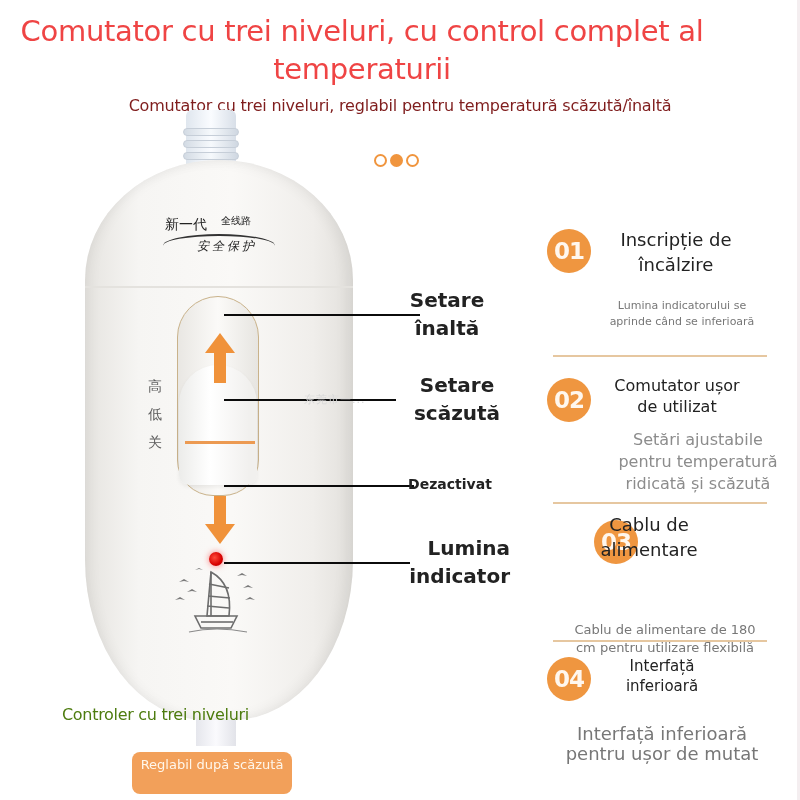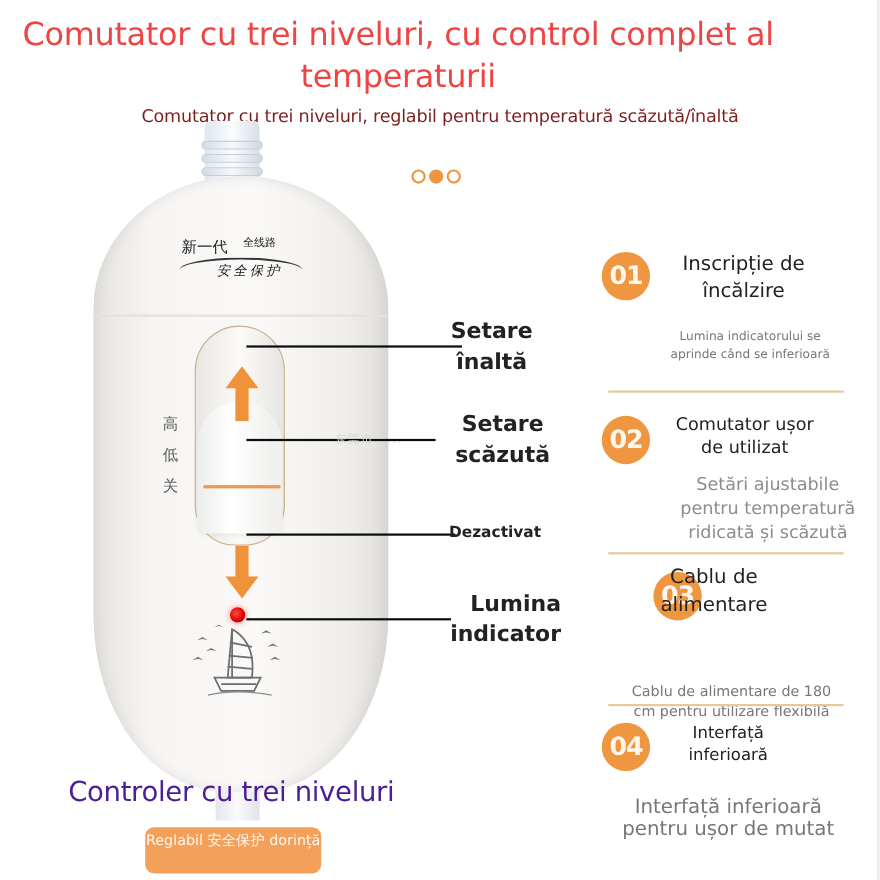--- a/index.html
+++ b/index.html
@@ -59,21 +59,21 @@
 
   .led { position: absolute; left: 124px; top: 392px; width: 14px; height: 14px; border-radius: 50%;
     background: radial-gradient(circle at 40% 40%, #ff4a3a, #d60000 60%, #b40000); box-shadow: 0 0 6px rgba(255,0,0,0.5); }
 
   .ship { position: absolute; left: 86px; top: 402px; width: 90px; height: 80px; }
 
   .device-bottom-cord { position: absolute; left: 196px; top: 716px; width: 40px; height: 30px;
     background: linear-gradient(90deg, #e5e6ec, #fafafd 50%, #e2e3e9); }
 
   .caption {
-    position: absolute; left: 62px; top: 705px; font-size: 25px; color: #4c1d95; letter-spacing: -0.3px;
+    position: absolute; left: 62px; top: 705px; font-size: 16px; color: #4d7c0f; letter-spacing: -0.3px;
   }
   .pill {
     position: absolute; left: 132px; top: 752px; width: 160px; height: 42px; border-radius: 8px;
     background: #f2a05a; color: #fff6ea; font-size: 13px; line-height: 17px; text-align: center; padding-top: 4px;
   }
 
   
   .line { position: absolute; height: 2px; background: #0b0b0b; }
   .callout { position: absolute; text-align: center; color: #222; font-weight: bold; }
   .callout.big { font-size: 20px; line-height: 28px; }
@@ -165,21 +165,21 @@
 <div class="watermark">东莞市一...</div>
 <div class="callout big" style="left:404px; top:371px; width:106px;">Setare scăzută</div>
 
 <div class="line" style="left:224px; top:485px; width:190px;"></div>
 <div class="callout small" style="left:404px; top:476px; width:92px; font-size:14px;">Dezactivat</div>
 
 <div class="line" style="left:224px; top:562px; width:186px;"></div>
 <div class="callout big" style="left:394px; top:534px; width:116px;text-align:right;">Lumina indicator</div>
 
 <div class="caption">Controler cu trei niveluri</div>
-<div class="pill">Reglabil 安全保护 dorință</div>
+<div class="pill">Reglabil după scăzută</div>
 
 <div class="badge" style="left:547px; top:229px;">01</div>
 <div class="f-title" style="left:606px; top:227px; width:140px; font-size:18px; line-height:25px;">Inscripție de încălzire</div>
 <div class="f-desc" style="left:602px; top:298px; width:160px; font-size:11px; line-height:16px;">Lumina indicatorului se aprinde când se inferioară</div>
 <div class="f-sep" style="top:355px;"></div>
 
 <div class="badge" style="left:547px; top:378px;">02</div>
 <div class="f-title" style="left:612px; top:375px; width:130px; font-size:16px; line-height:21px;">Comutator ușor de utilizat</div>
 <div class="f-desc" style="left:608px; top:429px; width:180px; font-size:16px; line-height:22px; color:#8c8c8c;">Setări ajustabile pentru temperatură ridicată și scăzută</div>
 <div class="f-sep" style="top:502px;"></div>

